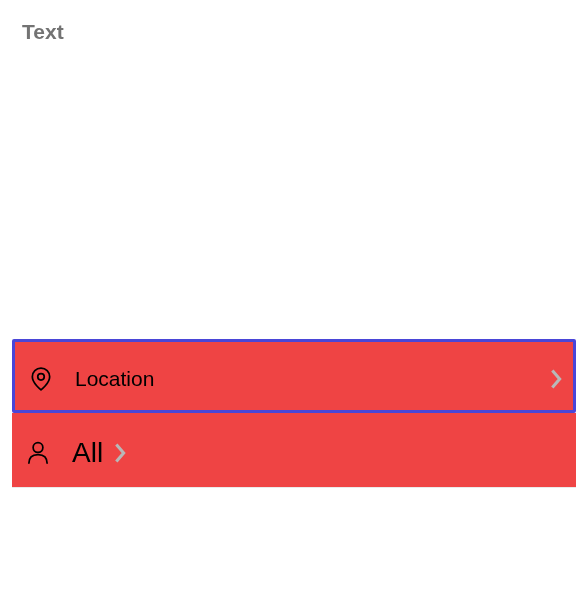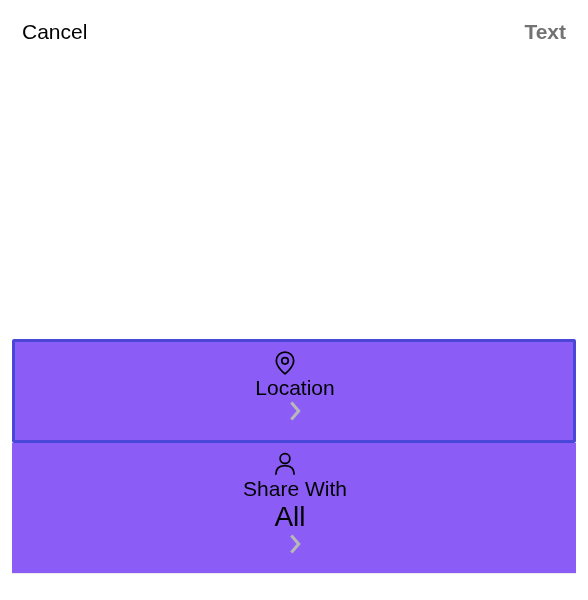--- a/index.html
+++ b/index.html
@@ -47,25 +47,24 @@
     }
     .content-area {
       height: 275px;
     }
     .options {
       padding: 0 12px;
     }
     .option-row {
       display: flex;
       align-items: center;
-      padding: 8px 10px 18px 12px;
+      padding: 24px 10px 18px 12px;
       border-bottom: 1px solid #eaeaea;
       cursor: pointer;
-      background: #8b5cf6;
-      flex-direction: column;
+      background: #ef4444;
     }
     .option-row.highlighted {
       border: 3px solid #4a46d8;
       border-radius: 2px;
     }
     .option-icon {
       width: 28px;
       display: flex;
       align-items: center;
       justify-content: center;
@@ -98,21 +97,20 @@
       height: 22px;
       stroke: #b8b8b8;
       fill: none;
       stroke-width: 2.5;
     }
   </style>
 </head>
 <body>
 
 <div class="header">
-  <button class="cancel-btn">Cancel</button>
   <div class="title">Text</div>
 </div>
 
 <div class="content-area"></div>
 
 <div class="options">
 
   <div class="option-row highlighted">
     <span class="option-icon">
       <svg viewBox="0 0 24 24">
@@ -129,21 +127,20 @@
   </div>
 
 
   <div class="option-row">
     <span class="option-icon">
       <svg viewBox="0 0 24 24">
         <circle cx="12" cy="7" r="4.5"></circle>
         <path d="M3.5 22 C3.5 16 7 13.5 12 13.5 C17 13.5 20.5 16 20.5 22"></path>
       </svg>
     </span>
-    <span class="option-label">Share With</span>
     <span class="option-value">All</span>
     <span class="chevron">
       <svg viewBox="0 0 10 18">
           <path d="M2 2 L8 9 L2 16"></path>
         </svg>
     </span>
   </div>
 
 </div>
 

